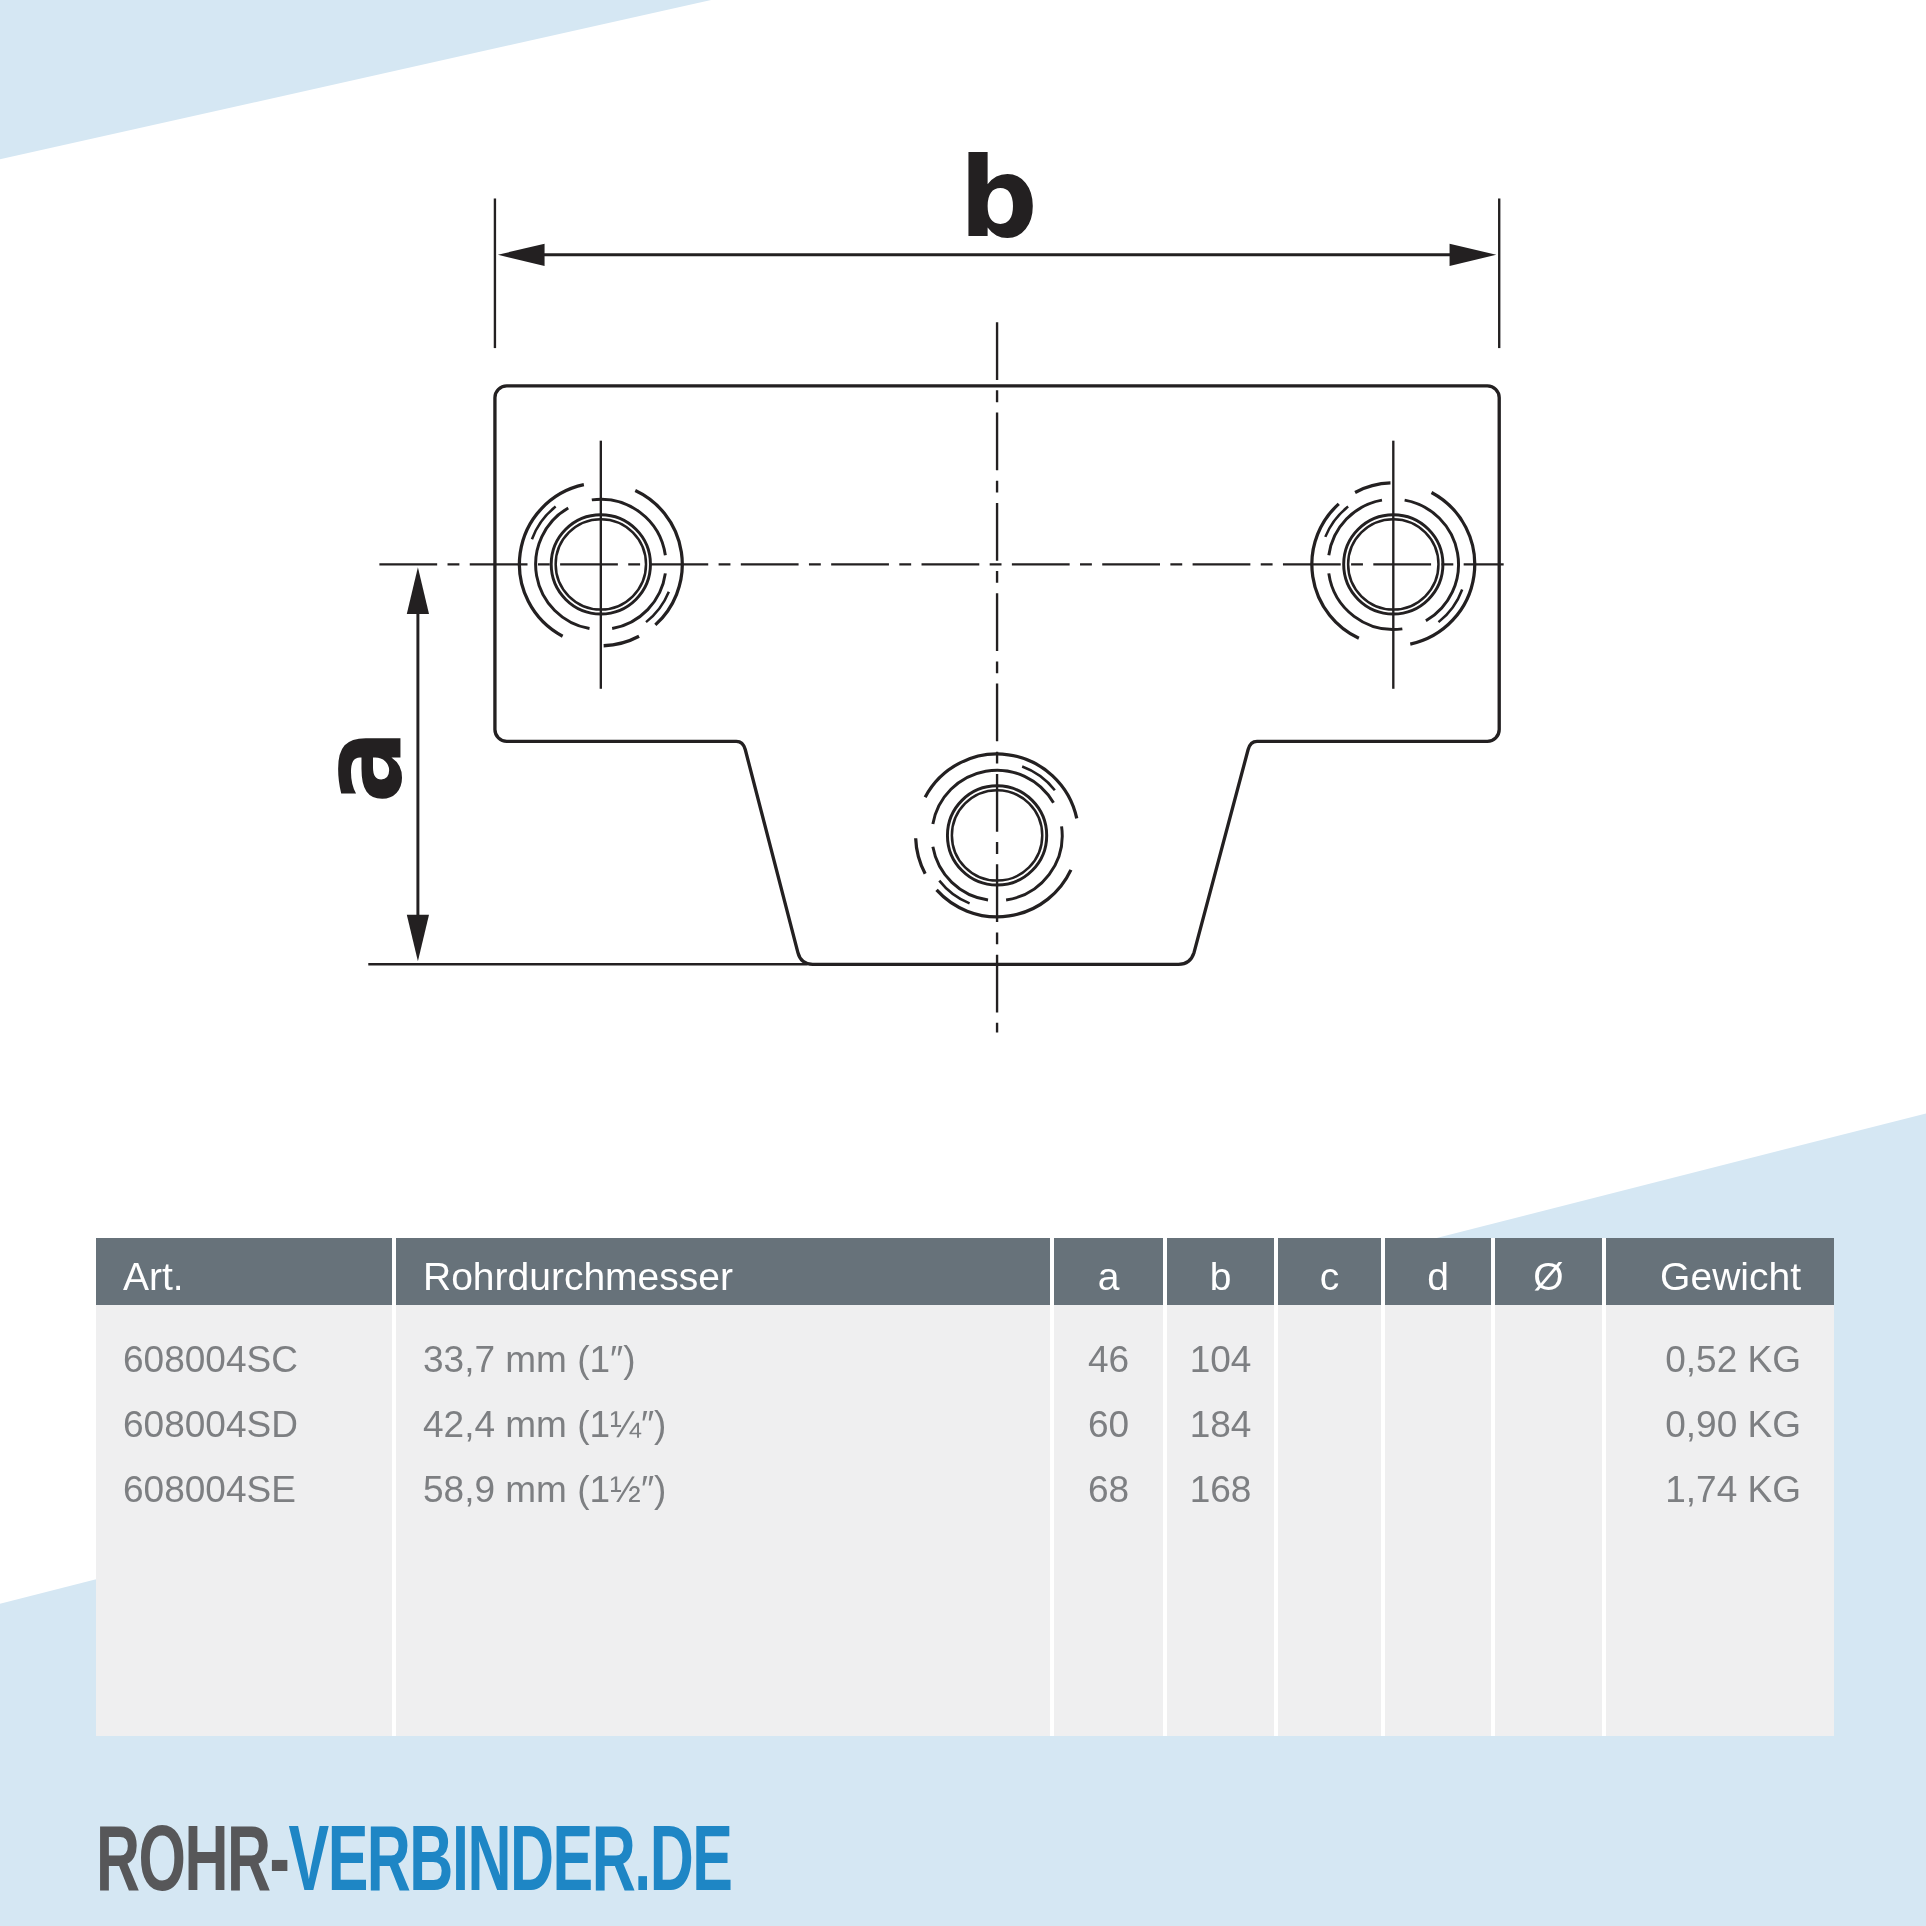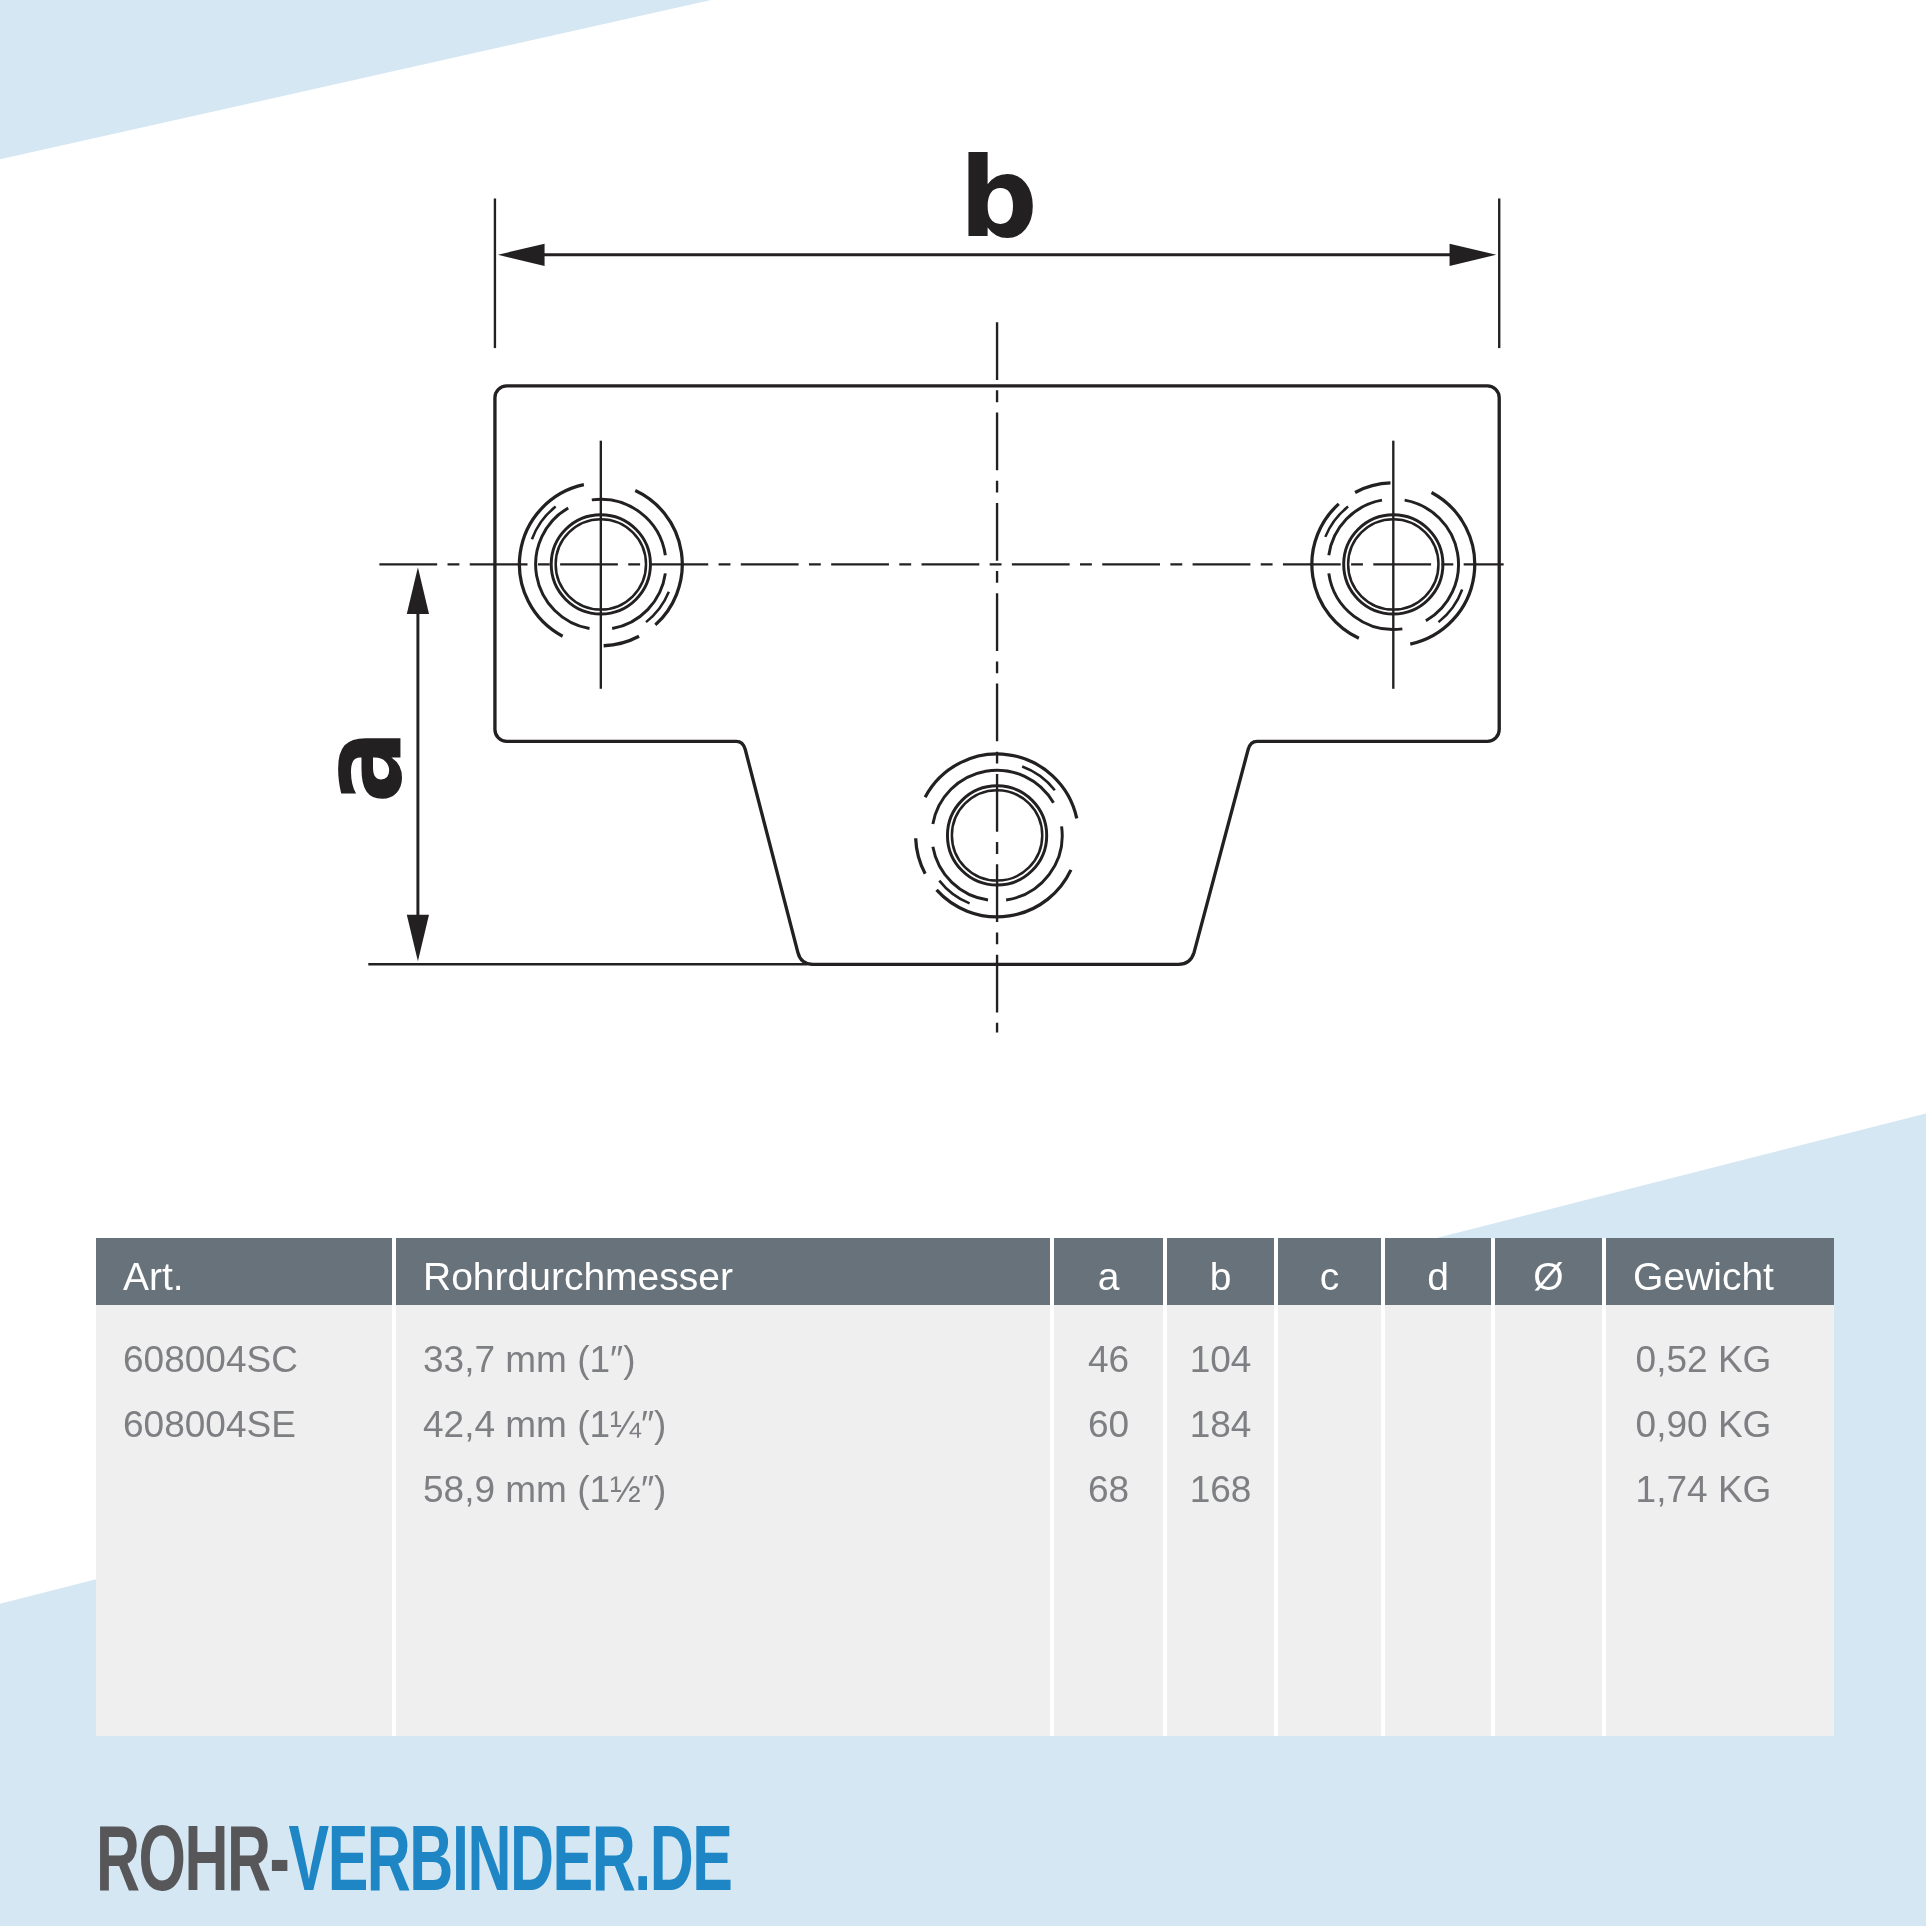--- a/index.html
+++ b/index.html
@@ -40,21 +40,21 @@
     background:var(--header-bg);color:var(--header-text);height:67px;
     font-size:39px;line-height:77px;white-space:nowrap;overflow:hidden;
   }
   .bcell{
     background:var(--body-bg);color:var(--body-text);height:431px;
     font-size:37px;line-height:65px;padding-top:22px;white-space:pre-line;
   }
   .cell.sep{border-left:4.4px solid #ffffff;}
   .al{padding-left:27px;text-align:left;}
   .ac{text-align:center;}
-  .ar{padding-right:33px;text-align:center;}
+  .ar{padding-right:33px;text-align:right;}
   .colcells{display:flex;flex-direction:column;}
   .rowline{height:65px;}
   
   .logo{
     position:absolute;left:96px;top:1805px;
     font-weight:bold;font-size:93px;letter-spacing:-2.2px;white-space:nowrap;
     transform:scaleX(0.655);transform-origin:left center;
   }
   .logo .p1{color:var(--logo-gray);}
   .logo .p2{color:var(--logo-blue);}
@@ -132,20 +132,21 @@
     <div class="cell hcell al sep">Rohrdurchmesser</div>
     <div class="cell hcell ac sep">a</div>
     <div class="cell hcell ac sep">b</div>
     <div class="cell hcell ac sep">c</div>
     <div class="cell hcell ac sep">d</div>
     <div class="cell hcell ac sep">Ø</div>
     <div class="cell hcell ar sep">Gewicht</div>
 
     <div class="cell bcell al colcells">
       <div class="rowline">608004SC</div>
+      <div class="rowline">608004SD</div>
       <div class="rowline">608004SE</div>
     </div>
     <div class="cell bcell al sep colcells">
       <div class="rowline">33,7 mm (1″)</div>
       <div class="rowline">42,4 mm (1¼″)</div>
       <div class="rowline">58,9 mm (1½″)</div>
     </div>
     <div class="cell bcell ac sep colcells">
       <div class="rowline">46</div>
       <div class="rowline">60</div>

